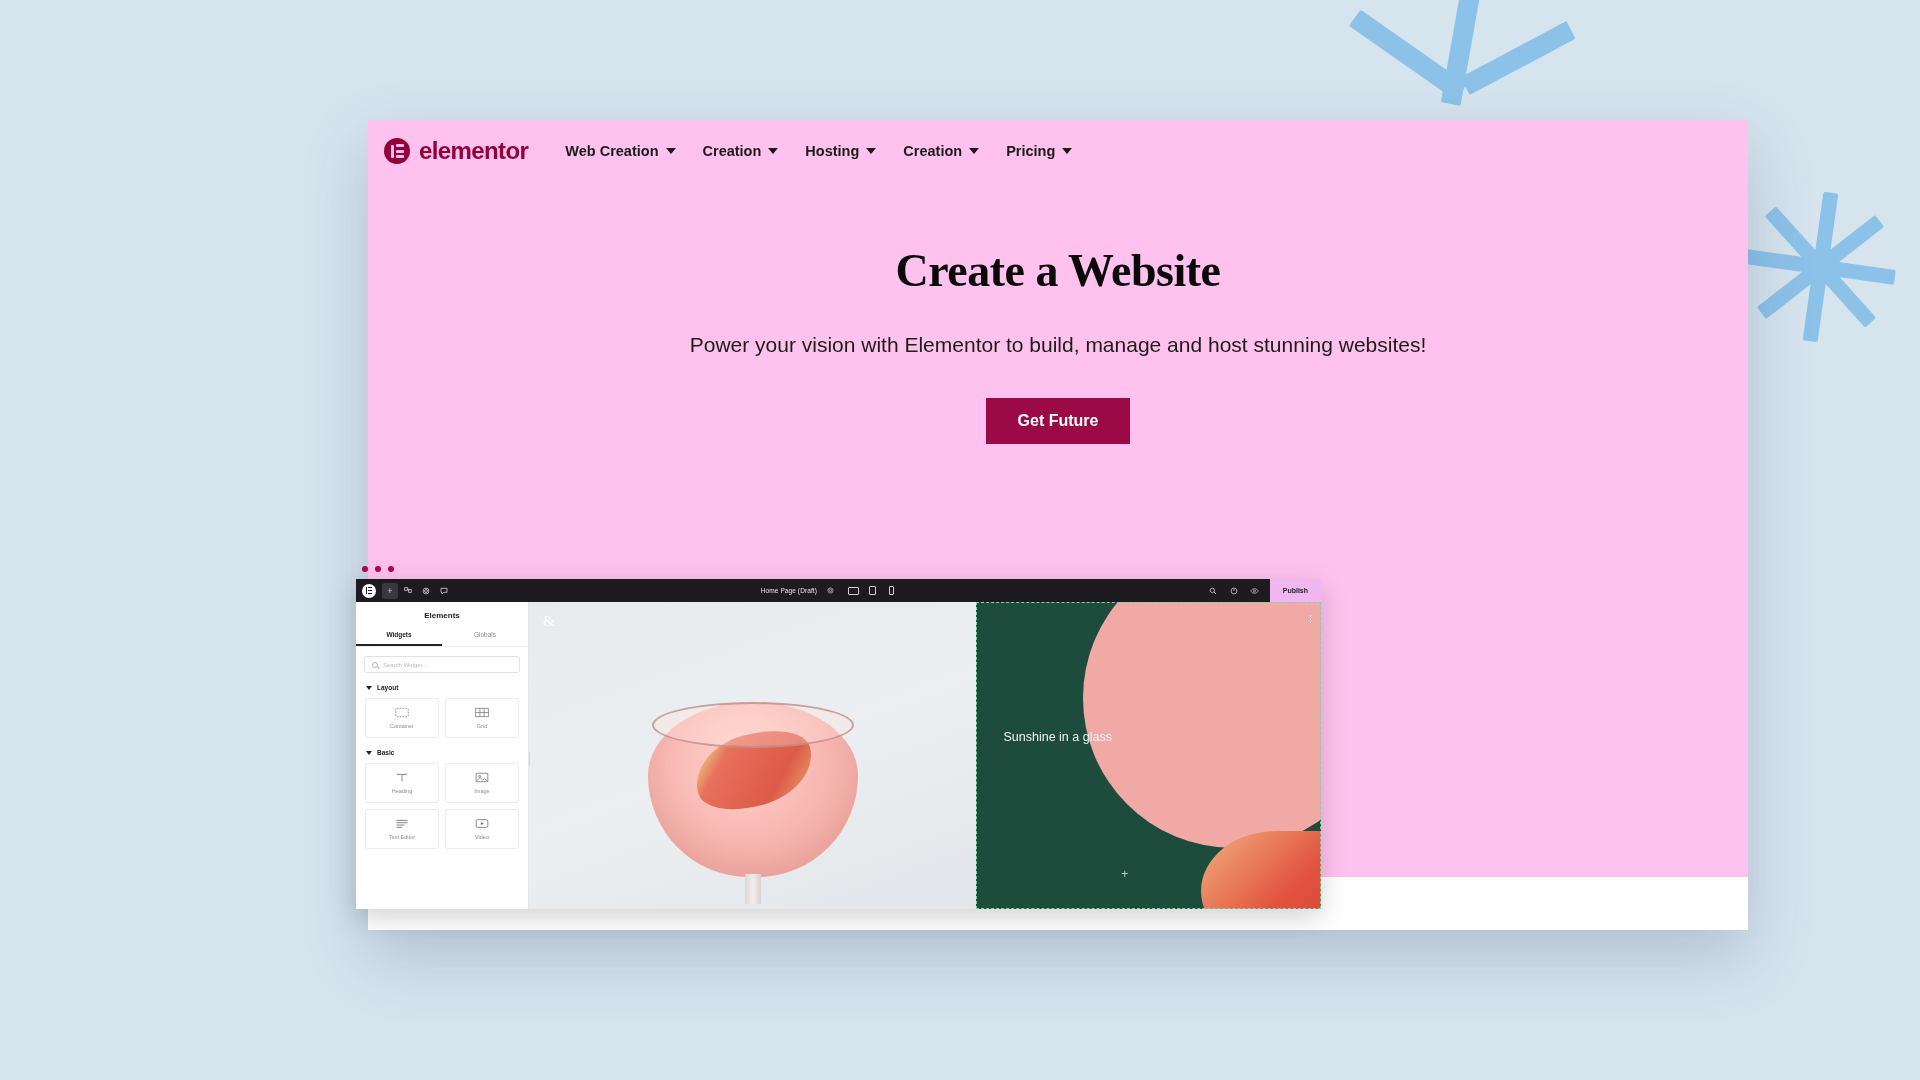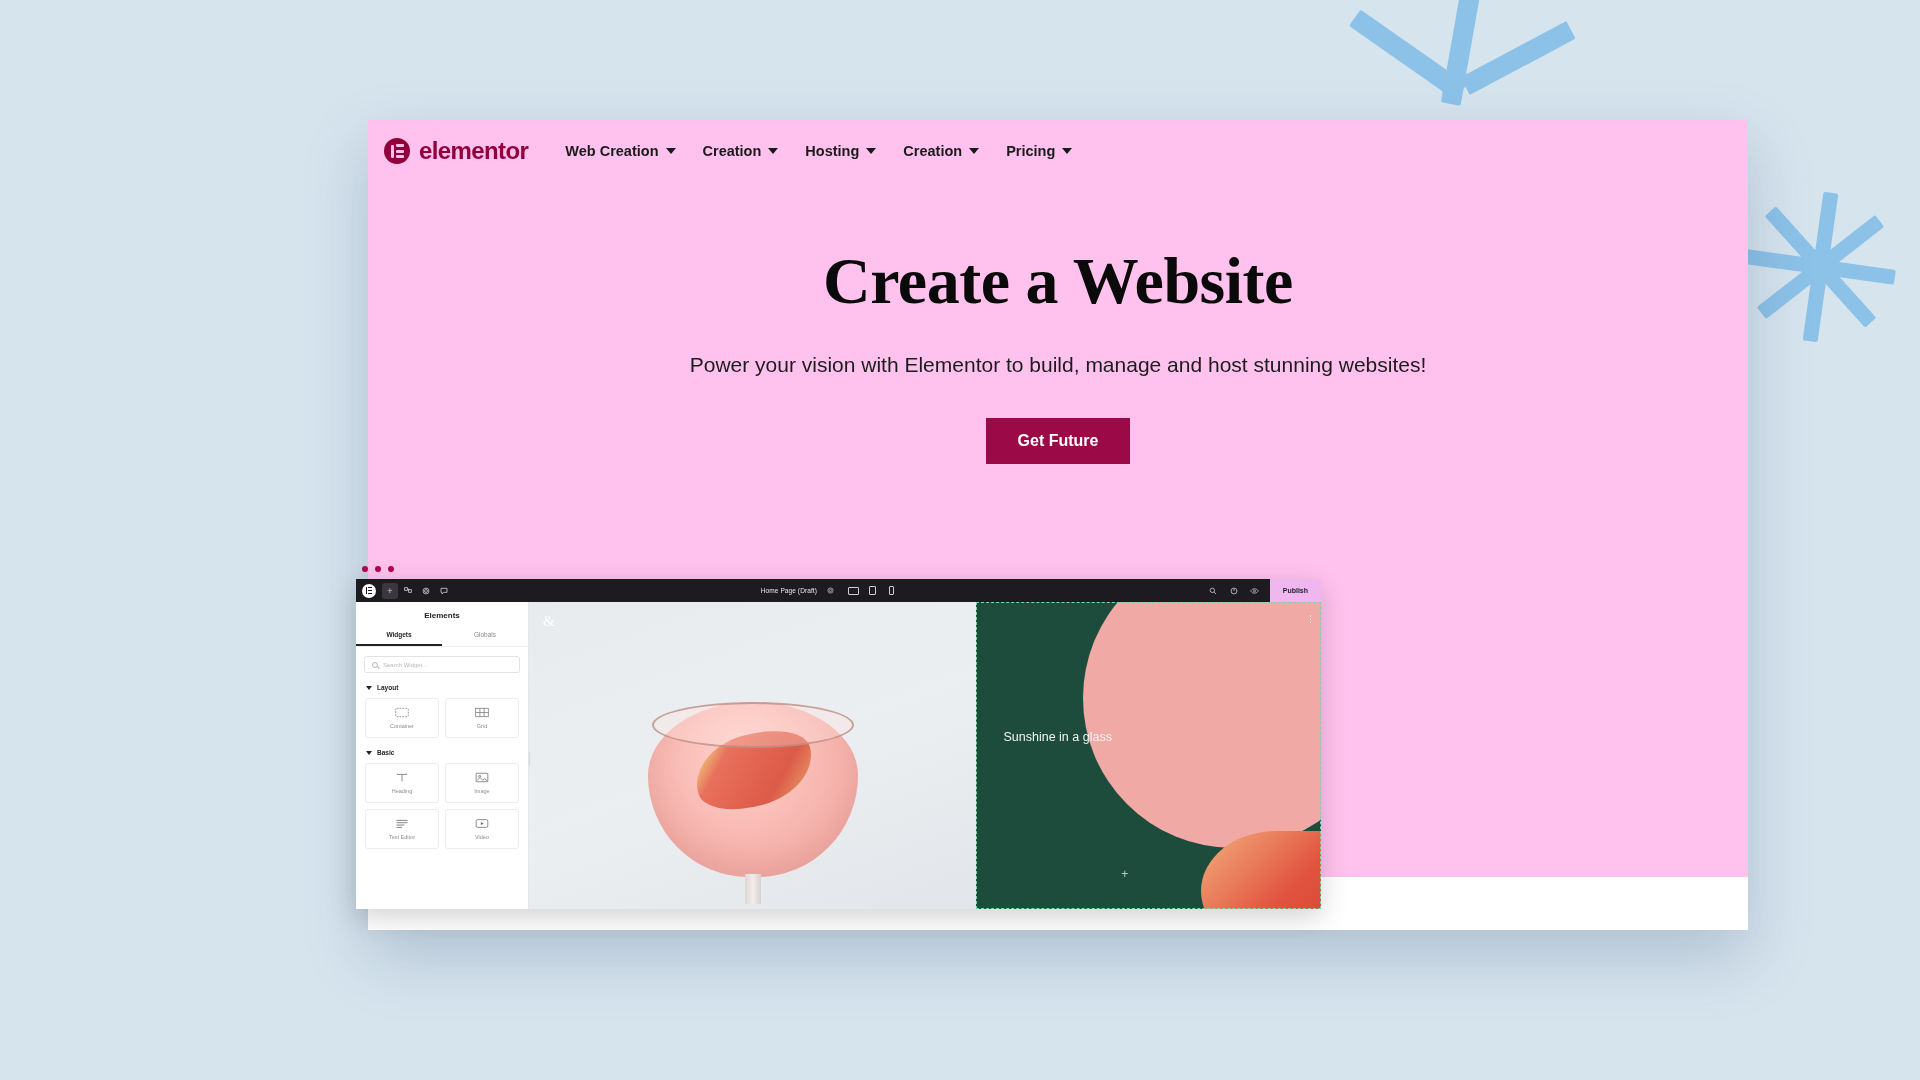--- a/index.html
+++ b/index.html
@@ -86,21 +86,21 @@
     border-left:5px solid transparent;
     border-right:5px solid transparent;
     border-top:6px solid #1a1a1a;
   }
 
   
   #hero-copy { text-align:center; margin-top:66px; }
   #headline {
     font-family:"Liberation Serif", serif;
     font-weight:700;
-    font-size:66px;
+    font-size:46px;
     line-height:1.0;
     color:#0a0a0a;
     letter-spacing:-0.5px;
   }
   #headline .line2 { display:block; margin-top:14px; }
   #subcopy {
     margin-top:34px;
     font-size:21px;
     line-height:1.62;
     color:#1c1c1c;

